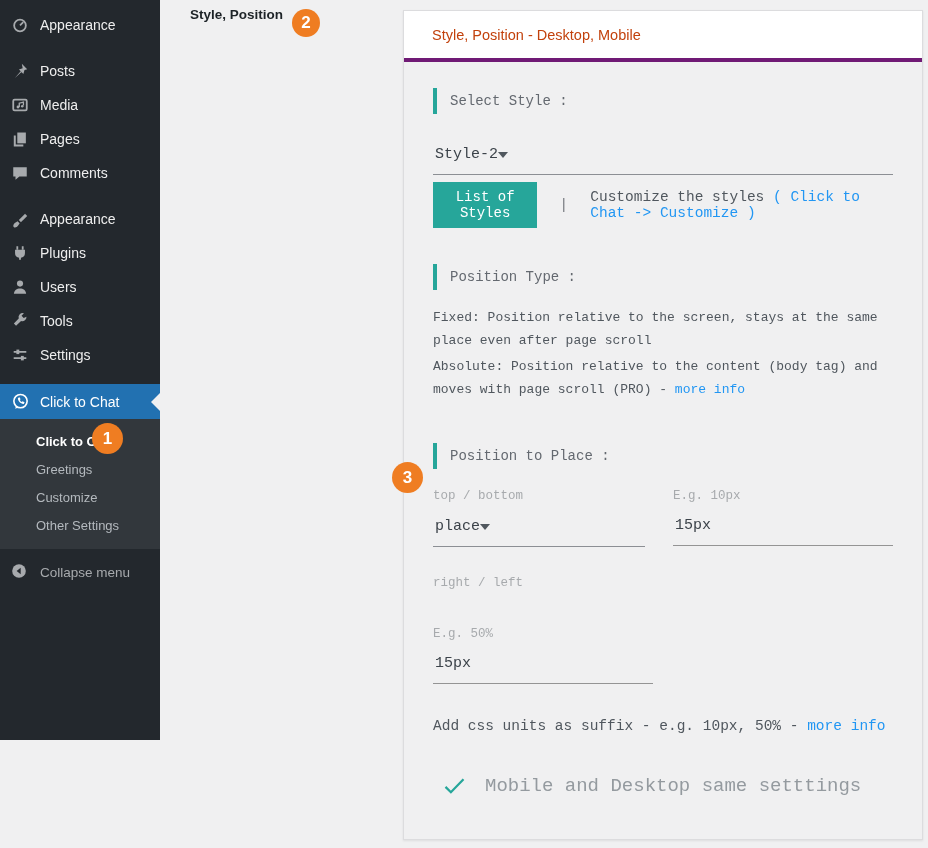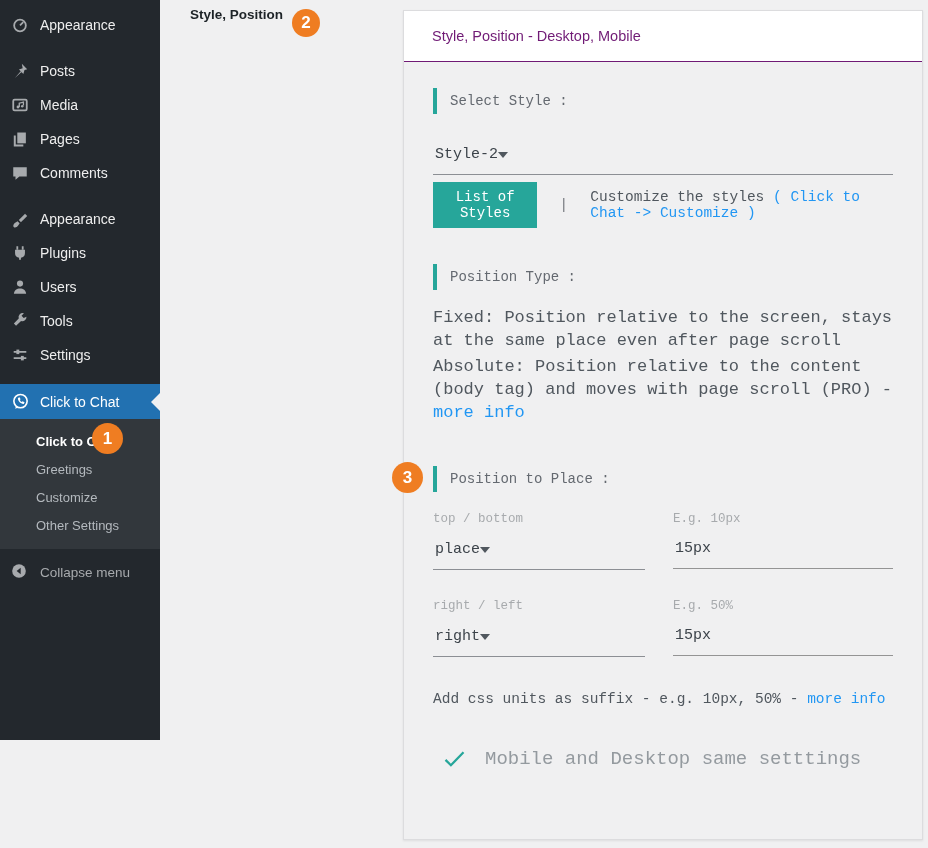--- a/index.html
+++ b/index.html
@@ -58,23 +58,23 @@
     color:#1d2327;
   }
 
   
   .card {
     position:absolute; left:403px; top:10px; width:520px; height:830px;
     background:#f0f0f1; border:1px solid #dcdcde;
     box-shadow:0 1px 2px rgba(0,0,0,.08);
   }
   .card-header {
-    height:51px; background:#fff; border-bottom:1px solid #701a75;
+    height:51px; background:#fff; border-bottom:4px solid #701a75;
     display:flex; align-items:center; padding:0 28px;
-    font-size:14.5px; color:#701a75;
+    font-size:14.5px; color:#c2410c;
   }
   .card-body { padding:26px 29px 0 29px;font-family:Liberation Mono, monospace; }
 
   .section-label { display:flex; align-items:center; gap:13px; }
   .teal-bar { width:4px; height:26px; background:#26a69a; flex:0 0 4px; }
   .section-label span { font-size:14px; color:#646970; }
 
   .select {
     display:flex; align-items:center; justify-content:flex-start;
     border-bottom:1px solid #8c8f94; padding:6px 4px 11px 2px;
@@ -89,33 +89,33 @@
   .btnrow { margin-top:7px; display:flex; align-items:center; gap:22px; }
   .btn-teal {
     background:#26a69a; color:#fff; border:none; font-size:14px;
     padding:7px 12px; cursor:pointer; font-family:inherit;
   }
   .btnrow .sep { color:#787c82; font-size:15px; }
   .btnrow .desc { font-size:14.5px; color:#50575e; }
   a.blue-link { color:#2196f3; text-decoration:none; cursor:pointer; }
 
   .section-gap { margin-top:36px; }
-  .help { margin-top:16px; font-size:17px; color:#50575e; line-height:23px; }
+  .help { margin-top:16px; font-size:13px; color:#50575e; line-height:23px; }
   .help p + p { margin-top:3px; }
 
   .place-grid { display:flex; gap:28px; margin-top:20px; }
   .place-col1 { width:212px; }
   .place-col2 { width:220px; }
   .mini-label { font-size:12.5px; color:#a7aaad; margin-bottom:9px; }
   .underfield {
     display:block; width:100%; background:transparent; border:none;
     border-bottom:1px solid #949494; font-size:15px; color:#3c434a;
     padding:5px 2px 11px 2px; font-family:inherit; outline:none;
   }
-  .row-gap { margin-top:29px; }
+  .row-gap { margin-top:29px;flex-direction:column; }
   .units-note { margin-top:34px; font-size:14.5px; color:#50575e; }
 
   .check-row { margin-top:38px; display:flex; align-items:center; gap:17px; padding-left:8px; }
   .check-row .check-icon { width:27px; height:27px; cursor:pointer; }
   .check-row span { font-size:19px; color:#949a9f; }
 
   svg { display:block; }
 </style>
 </head>
 <body>
@@ -304,24 +304,20 @@
         </div>
         <div class="place-col2">
           <div class="mini-label">E.g. 10px</div>
           <input class="underfield" value="15px" style="">
         </div>
       </div>
 
       <div class="place-grid row-gap">
         <div class="place-col1">
           <div class="mini-label">right / left</div>
-          <div class="select">
-            <span>right</span>
-            <span class="caret"></span>
-          </div>
         </div>
         <div class="place-col2">
           <div class="mini-label">E.g. 50%</div>
           <input class="underfield" value="15px" style="">
         </div>
       </div>
 
       <div class="units-note">
         <span>Add css units as suffix - e.g. 10px, 50% - </span><a class="blue-link">more info</a>
       </div>

